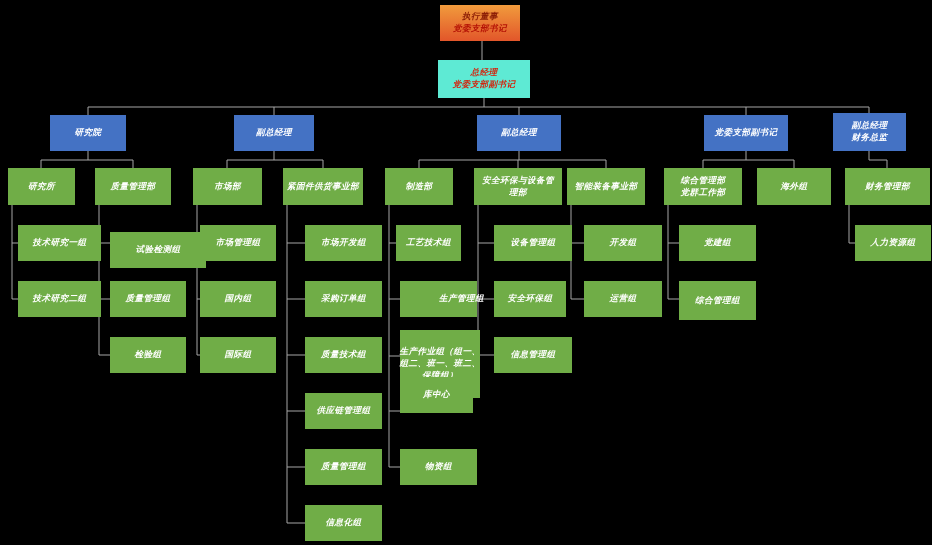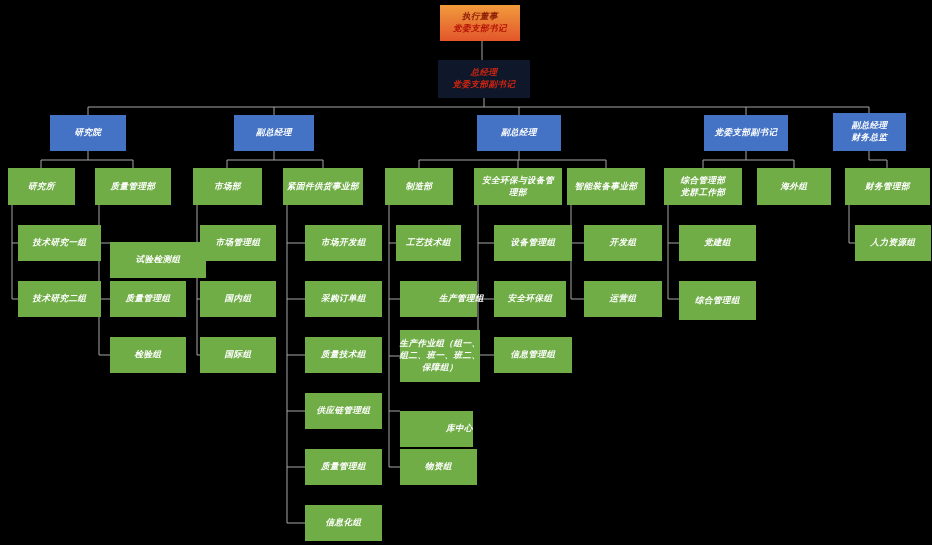--- a/index.html
+++ b/index.html
@@ -16,21 +16,21 @@
     display:flex;flex-direction:column;align-items:center;justify-content:center;
     text-align:center;
     font-weight:bold;font-style:italic;
     font-size:8.5px;line-height:1.4;letter-spacing:.5px;
     box-sizing:border-box;
     cursor:default;
   }
   .node .line{white-space:nowrap;}
   .node.root{background:linear-gradient(180deg,#F19B3C 0%,#E2562A 100%);color:#8C1E06;}
   .node.root .line:nth-child(2){color:#B51306;}
-  .node.gm{background:#0f172a;color:#D3250F;font-style:italic;}
+  .node.gm{background:#5eead4;color:#D3250F;font-style:italic;}
   .node.blue{background:#4472C4;color:#FFFFFF;}
   .node.green{background:#70AD47;color:#FFFFFF;}
 </style>
 </head>
 <body>
 
 <div class="canvas" id="org-chart">
   <svg id="edge-layer" width="932" height="545">
       <polyline points="482,41 482,60" fill="none" stroke="#A6A6A6" stroke-width="1"></polyline>
       <polyline points="484,98 484,107" fill="none" stroke="#A6A6A6" stroke-width="1"></polyline>
@@ -150,21 +150,21 @@
       </div>
       <div class="node green" style="left: 845px; top: 168px; width: 85px; height: 37px;">
         <div class="line">财务管理部</div>
       </div>
       <div class="node green" style="left: 18px; top: 225px; width: 83px; height: 36px;">
         <div class="line">技术研究一组</div>
       </div>
       <div class="node green" style="left: 18px; top: 281px; width: 83px; height: 36px;">
         <div class="line">技术研究二组</div>
       </div>
-      <div class="node green" style="left: 110px; top: 242px; width: 96px; height: 36px;">
+      <div class="node green" style="left: 110px; top: 232px; width: 96px; height: 36px;">
         <div class="line">试验检测组</div>
       </div>
       <div class="node green" style="left: 110px; top: 281px; width: 76px; height: 36px;">
         <div class="line">质量管理组</div>
       </div>
       <div class="node green" style="left: 110px; top: 337px; width: 76px; height: 36px;">
         <div class="line">检验组</div>
       </div>
       <div class="node green" style="left: 200px; top: 225px; width: 76px; height: 36px;">
         <div class="line">市场管理组</div>
@@ -192,26 +192,26 @@
       </div>
       <div class="node green" style="left: 305px; top: 505px; width: 77px; height: 36px;">
         <div class="line">信息化组</div>
       </div>
       <div class="node green" style="left: 396px; top: 225px; width: 65px; height: 36px;">
         <div class="line">工艺技术组</div>
       </div>
       <div class="node green" style="left: 400px; top: 281px; width: 77px; height: 36px; padding-left: 46px;">
         <div class="line">生产管理组</div>
       </div>
-      <div class="node green" style="left: 400px; top: 330px; width: 80px; height: 52px;">
+      <div class="node green" style="left: 400px; top: 330px; width: 80px; height: 68px;">
         <div class="line">生产作业组（组一、</div>
         <div class="line">组二、班一、班二、</div>
         <div class="line">保障组）</div>
       </div>
-      <div class="node green" style="left: 400px; top: 411px; width: 73px; height: 36px; align-items: flex-end;">
+      <div class="node green" style="left: 400px; top: 377px; width: 73px; height: 36px;">
         <div class="line">库中心</div>
       </div>
       <div class="node green" style="left: 400px; top: 449px; width: 77px; height: 36px;">
         <div class="line">物资组</div>
       </div>
       <div class="node green" style="left: 494px; top: 225px; width: 78px; height: 36px;">
         <div class="line">设备管理组</div>
       </div>
       <div class="node green" style="left: 494px; top: 281px; width: 72px; height: 36px; font-style: italic;">
         <div class="line">安全环保组</div>

